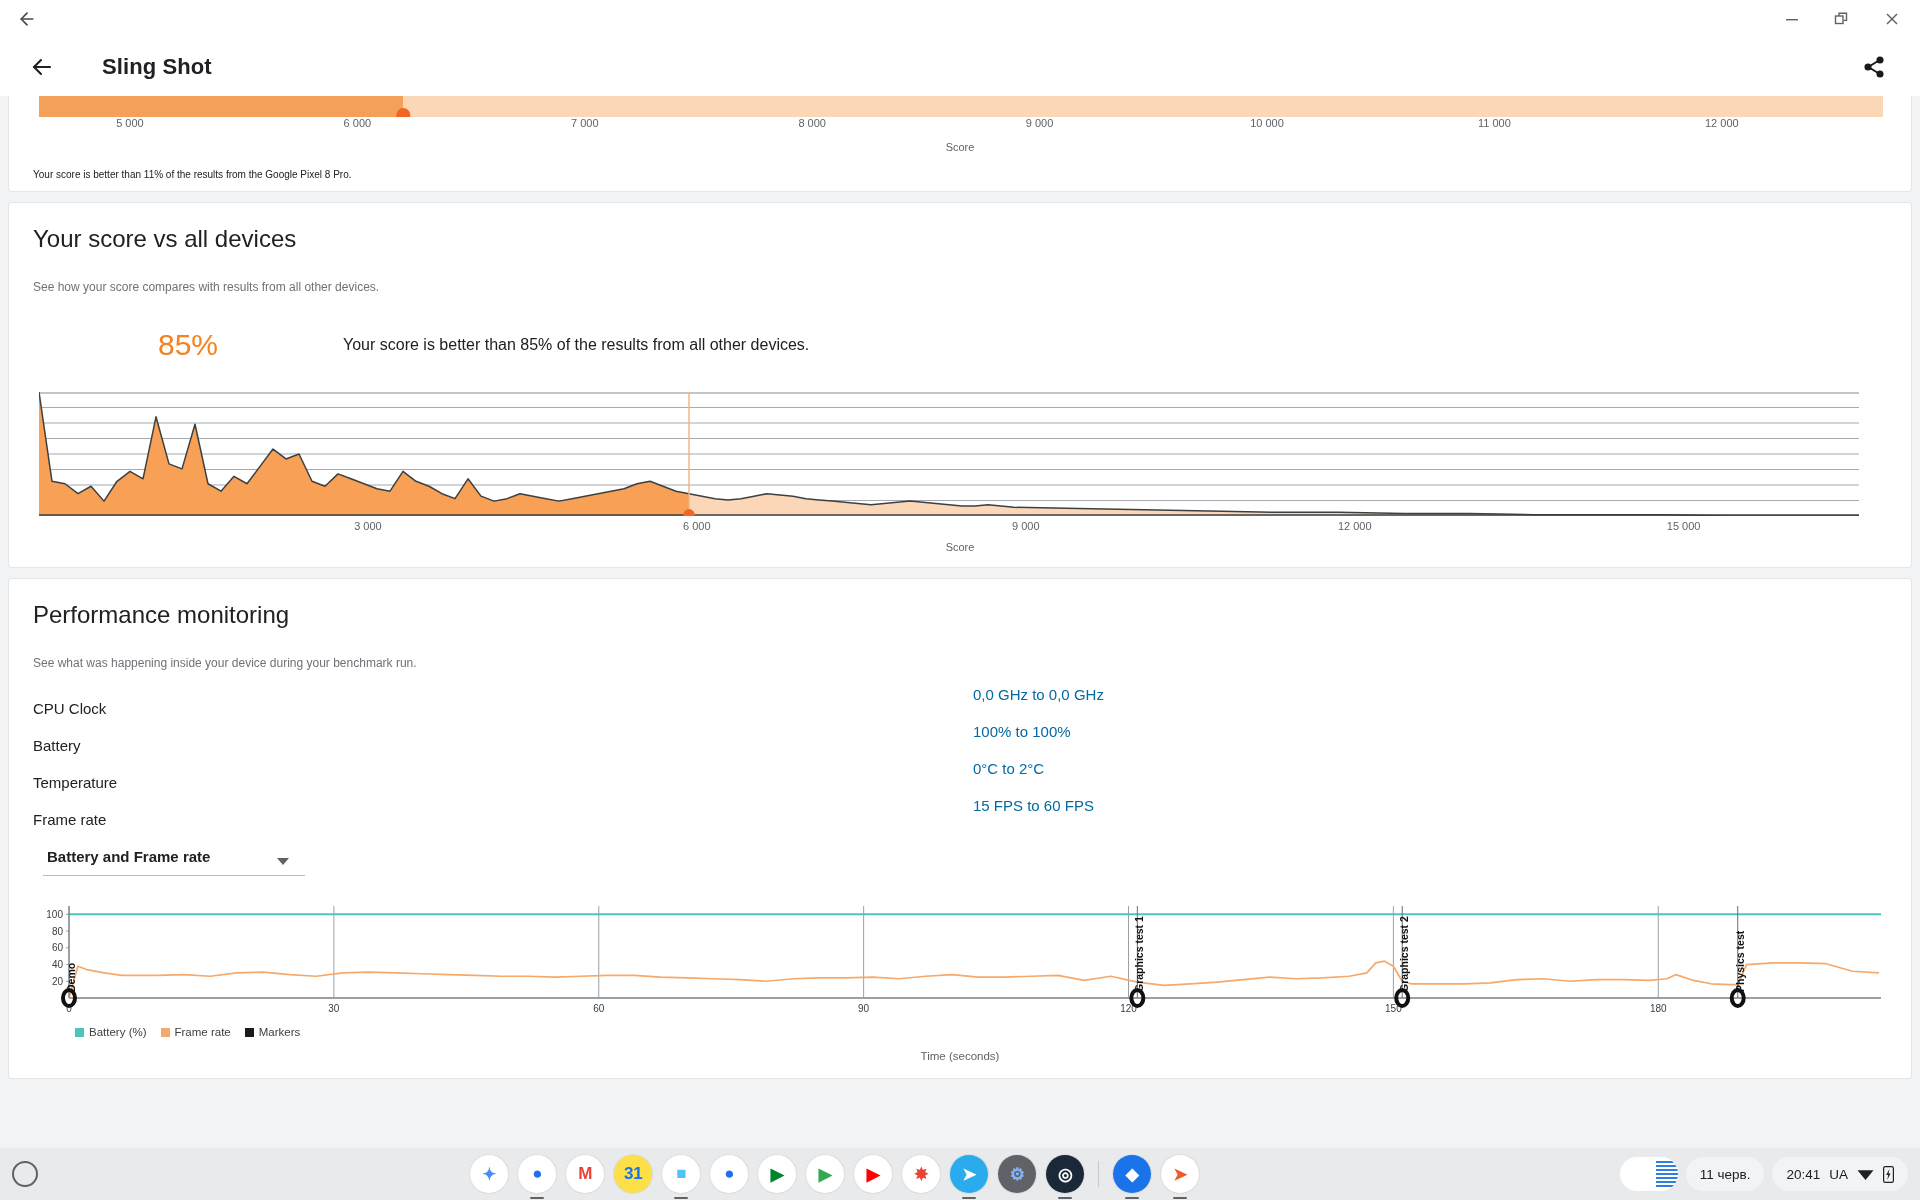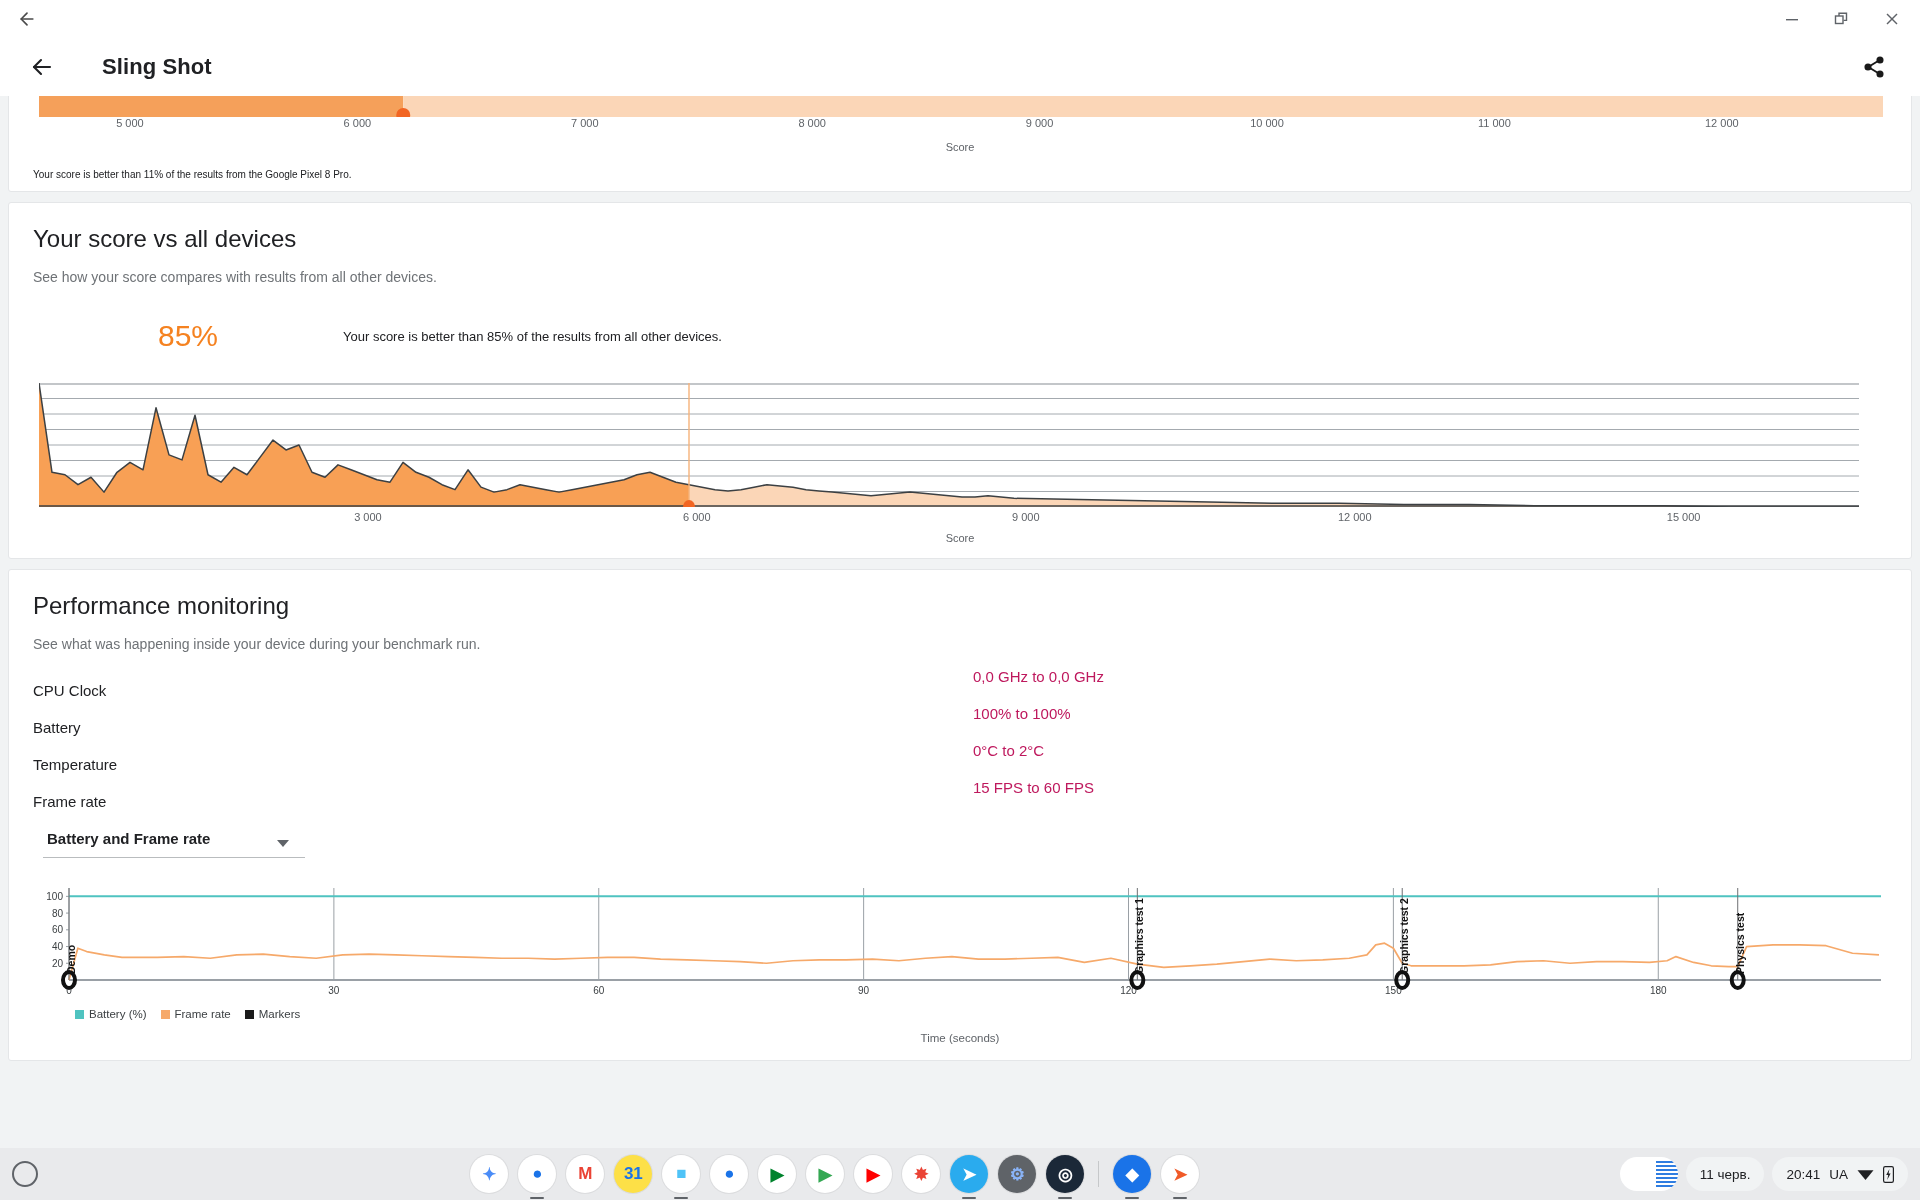--- a/index.html
+++ b/index.html
@@ -80,45 +80,45 @@
   #device-axis-title{
     text-align:center; font-size:11px; color:#5f6368; margin-top:2px;
   }
   #device-note{
     font-size:10px; color:#202124; padding:16px 0 0 24px;
   }
 
   
   #card-all{ padding:22px 24px 14px 24px; }
   .card-h1{ font-size:24px; color:#202124; font-weight:400; }
-  .card-sub{ font-size:14px; color:#6e7276; margin-top:16px; }
+  .card-sub{ font-size:12px; color:#6e7276; margin-top:27px; }
   #all-summary{
     display:flex; align-items:center; margin-top:26px; height:50px;
   }
   #all-pct{
     color:#f58220; font-size:30px; font-weight:400;
     width:310px; text-align:center;
   }
-  #all-pct-text{ font-size:13px; color:#202124; }
+  #all-pct-text{ font-size:16px; color:#202124; }
   #all-chart-wrap{ margin-top:22px; padding:0 6px; }
   #all-axis{
     position:relative; height:20px; margin:4px 6px 0 6px;
     font-size:11px; color:#5f6368;
   }
   #all-axis span{ position:absolute; transform:translateX(-50%); top:0; }
   #all-axis-title{ text-align:center;font-size:11px;color:#5f6368;margin-top:1px;}
 
   
   #card-perf{ padding:22px 24px 16px 24px; }
   .perf-row{
     display:flex; font-size:15px; color:#202124;
     height:25px; align-items:center; margin-top:12px;
   }
   .perf-label{ width:940px;margin-top:28px; }
-  .perf-value{ color:#be185d; }
+  .perf-value{ color:#0369a1; }
   #perf-select{
     margin:26px 0 0 10px; width:262px;
     border-bottom:1px solid #b9bcbe;
     display:flex; align-items:flex-end; justify-content:space-between;
     padding:4px 6px 10px 4px;
     font-size:15px; color:#202124;font-weight:bold;
   }
   .caret{ width:0;height:0;border-left:6px solid transparent;border-right:6px solid transparent;border-top:7px solid #5f6368; margin-right:10px;}
 
   #perf-chart-wrap{ margin-top:24px; padding:0 6px; }

